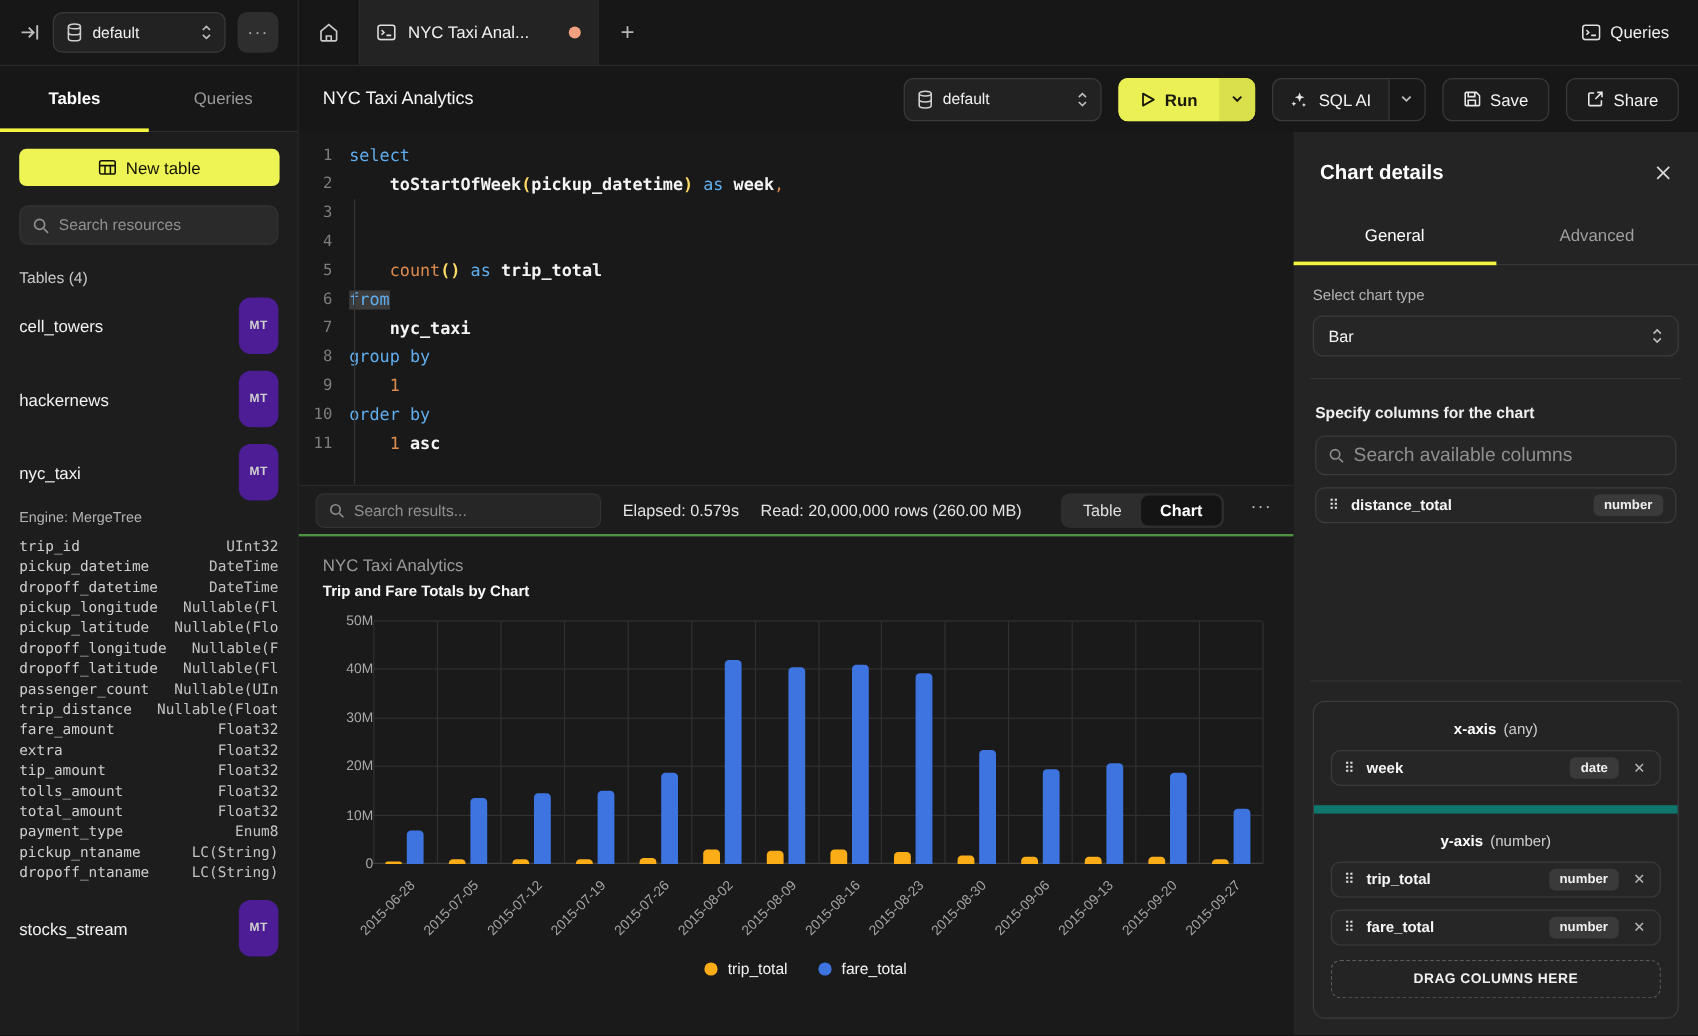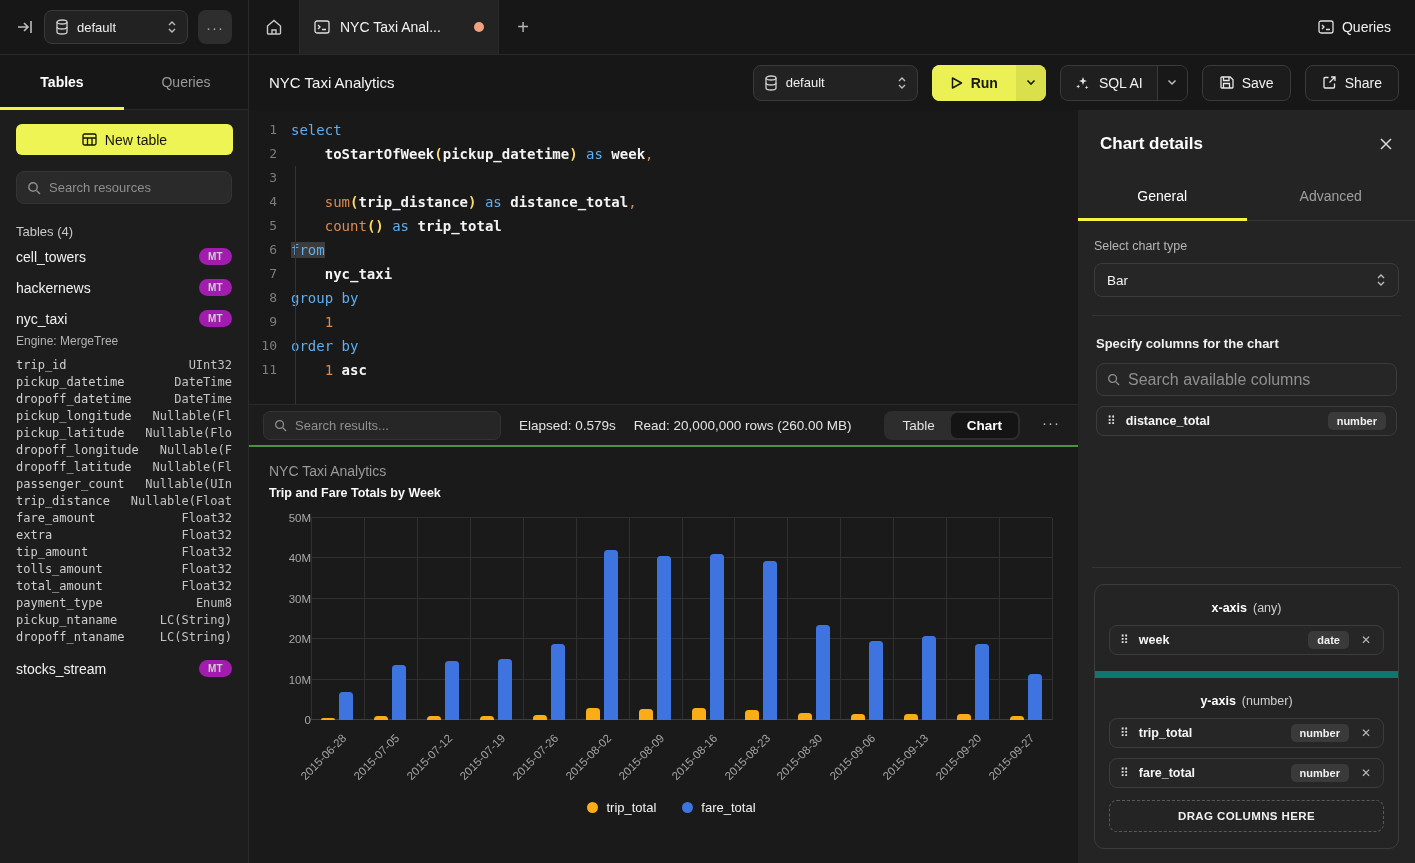--- a/index.html
+++ b/index.html
@@ -43,21 +43,21 @@
 
   
   .sidebar { position:absolute; top:110px; left:0; width:249px; height:753px; background:#1d1d1d; border-right:1px solid #2a2a2a; overflow:hidden; }
   .newtable-btn { margin:14px 16px 0; width:217px; height:31px; background:#edf453; border:none; border-radius:6px; display:flex; align-items:center; justify-content:center; gap:8px; font-size:14px; font-weight:500; color:#141406; cursor:pointer; }
   .search-box { margin:16px 16px 0; height:33px; background:#2a2a2a; border:1px solid #343434; border-radius:8px; display:flex; align-items:center; gap:8px; padding:0 10px; color:#8f8f8f; }
   .search-box input { flex:1; background:none; border:none; outline:none; color:#dcdcdc; font-size:13px; font-family:"Liberation Sans",sans-serif; }
   .search-box input::placeholder { color:#8f8f8f; }
   .section-label { margin:20px 16px 2px; font-size:13px; color:#c9c9c9; }
   .table-row { display:flex; align-items:center; padding:7px 16px; cursor:pointer; }
   .table-name { flex:1; font-size:14px; font-weight:500; color:#f2f2f2; }
-  .mt-badge { background:#a21caf; color:#cfcfcf; font-size:10px; font-weight:700; border-radius:10px; padding:3px 9px; letter-spacing:.3px; }
+  .mt-badge { background:#4c1d95; color:#cfcfcf; font-size:10px; font-weight:700; border-radius:10px; padding:18px 9px; letter-spacing:.3px; }
   .engine-line { padding:0 16px 6px; font-size:12px; color:#b3b3b3; }
   .col-row { display:flex; justify-content:space-between; padding:1.5px 16px; font-family:"DejaVu Sans Mono", monospace; font-size:12px; color:#cfcfcf; white-space:nowrap; overflow:hidden; }
   .col-row .ctype { color:#c3c3c3; margin-left:8px; overflow:hidden; }
   .cols-wrap { margin:2px 0 8px; }
 
   
   .main { position:absolute; top:110px; left:249px; width:829px; height:753px; background:#191919; display:flex; flex-direction:column; }
   .editor { height:294px; overflow:hidden; padding-top:8px; position:relative; }
   .code-line { display:flex; height:24px; line-height:24px; font-family:"DejaVu Sans Mono", monospace; font-size:14px; }
   .gutter { width:42px; text-align:right; color:#7d7d7d; padding-right:14px; flex:none; font-size:13px; }
@@ -390,21 +390,20 @@
         </div>
         <div class="code-line">
           <span class="gutter">2</span>
           <span class="code-text"><span class="tok-sp">    </span><span class="tok-id">toStartOfWeek</span><span class="tok-pn">(</span><span class="tok-id">pickup_datetime</span><span class="tok-pn">)</span><span class="tok-sp"> </span><span class="tok-kw">as</span><span class="tok-sp"> </span><span class="tok-id">week</span><span class="tok-pu">,</span></span>
         </div>
         <div class="code-line">
           <span class="gutter">3</span>
         </div>
         <div class="code-line">
           <span class="gutter">4</span>
-          <span class="code-text"><span class="tok-sp">    </span><span class="tok-fn">sum</span><span class="tok-pn">(</span><span class="tok-id">trip_distance</span><span class="tok-pn">)</span><span class="tok-sp"> </span><span class="tok-kw">as</span><span class="tok-sp"> </span><span class="tok-id">distance_total</span><span class="tok-pu">,</span></span>
         </div>
         <div class="code-line">
           <span class="gutter">5</span>
           <span class="code-text"><span class="tok-sp">    </span><span class="tok-fn">count</span><span class="tok-pn">()</span><span class="tok-sp"> </span><span class="tok-kw">as</span><span class="tok-sp"> </span><span class="tok-id">trip_total</span></span>
         </div>
         <div class="code-line">
           <span class="gutter">6</span>
           <span class="code-text"><span class="tok-kw tok-hl">from</span></span>
         </div>
         <div class="code-line">
@@ -443,21 +442,21 @@
       <span class="stat-text">Read: 20,000,000 rows (260.00 MB)</span>
       <div class="seg-control">
         <div class="seg">Table</div>
         <div class="seg active">Chart</div>
       </div>
       <button class="dots-btn">···</button>
     </div>
 
     <div class="chart-panel">
       <div class="chart-title">NYC Taxi Analytics</div>
-      <div class="chart-subtitle">Trip and Fare Totals by Week</div>
+      <div class="chart-subtitle">Trip and Fare Totals by Chart</div>
       <div class="plot-zone" id="plot">
           <div class="hgrid" style="bottom: 0%;"></div>
           <div class="ytick" style="bottom: 0%;">0</div>
           <div class="hgrid" style="bottom: 20%;"></div>
           <div class="ytick" style="bottom: 20%;">10M</div>
           <div class="hgrid" style="bottom: 40%;"></div>
           <div class="ytick" style="bottom: 40%;">20M</div>
           <div class="hgrid" style="bottom: 60%;"></div>
           <div class="ytick" style="bottom: 60%;">30M</div>
           <div class="hgrid" style="bottom: 80%;"></div>

